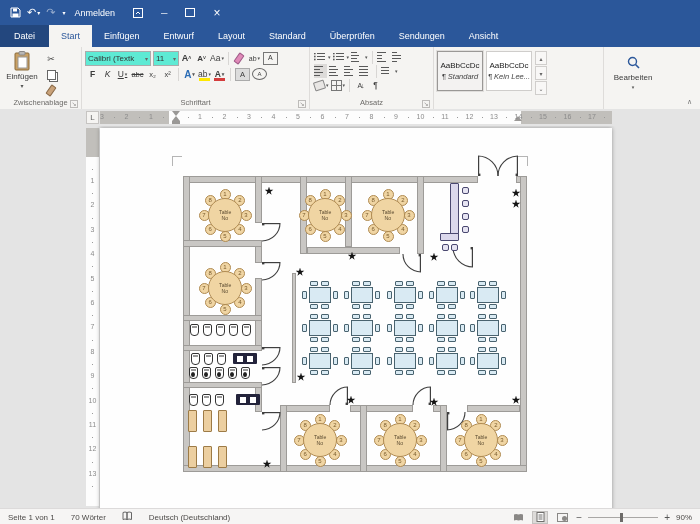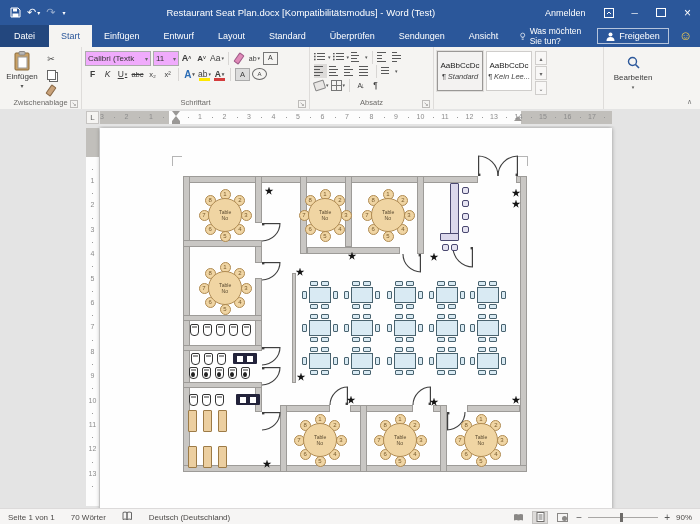--- a/index.html
+++ b/index.html
@@ -44,21 +44,21 @@
   .bigbtn .dd{font-size:6px;color:#555;}
   .grow2{display:flex;gap:2px;}
   .minicol{display:flex;flex-direction:column;gap:3px;padding-top:2px;}
   .minicol>span{display:inline-flex;align-items:center;justify-content:center;width:16px;height:13px;
           font-size:9px;color:#444;}
   .ic-copy{display:inline-block;width:7px;height:8px;border:1px solid #666;background:#fff;
           box-shadow:2px 2px 0 -1px #fff,2px 2px 0 0 #666;}
   .ic-brush{display:inline-block;width:4px;height:9px;background:#c9a27a;border:1px solid #8a6a48;
           transform:rotate(35deg);border-radius:1px;}
   .frow{display:flex;align-items:center;height:16px;}
-  .combo{display:inline-flex;align-items:center;justify-content:space-between;background:#f0abfc;
+  .combo{display:inline-flex;align-items:center;justify-content:space-between;background:#5eead4;
          border:1px solid #ababab;height:13px;font-size:8px;color:#333;padding:0 2px;box-sizing:content-box;}
   .combo .dd{font-size:6px;color:#666;margin-left:2px;}
   .ric{display:inline-flex;align-items:center;justify-content:center;min-width:13px;height:14px;
        font-size:8.5px;color:#3b3b3b;margin:0 1px;position:relative;}
   .ric .dd{font-size:5px;margin-left:1px;color:#555;}
   .vsep{width:1px;height:13px;background:#d8d6d4;margin:0 3px;}
   .b{font-weight:bold;} .i{font-style:italic;} .u{text-decoration:underline;}
   .st{text-decoration:line-through;font-size:7.5px;}
   .effA{color:#2b6cb5;font-weight:bold;font-size:10px;}
   .barY::after,.barR::after,.barG::after{content:'';position:absolute;left:1px;right:1px;bottom:0;height:3px;}
@@ -171,21 +171,20 @@
             <rect x="3" y="1.5" width="4" height="3" fill="#fff"></rect>
             <rect x="2.5" y="6.5" width="6" height="3.5" fill="#fff"></rect>
           </svg>
       </span>
       <span class="qbtn">↶<span class="mini">▾</span></span>
       <span class="qbtn dis">↷</span>
       <span class="qbtn">
           <span class="mini">▾</span>
         </span>
     </div>
-    <div class="wtitle">Restaurant Seat Plan.docx [Kompatibilitätsmodus] - Word (Test)</div>
     <div class="wright">
       <span>Anmelden</span>
       <span>
         <svg width="10" height="10" viewBox="0 0 10 10">
             <rect x="0.5" y="0.5" width="9" height="9" fill="none" stroke="#fff"></rect>
             <path d="M3 6 l2 -2 l2 2" fill="none" stroke="#fff"></path>
           </svg>
       </span>
       <span>─</span>
       <span>
@@ -200,38 +199,20 @@
         <div class="tab file">Datei</div>
         <div class="tab active">Start</div>
         <div class="tab">Einfügen</div>
         <div class="tab">Entwurf</div>
         <div class="tab">Layout</div>
         <div class="tab">Standard</div>
         <div class="tab">Überprüfen</div>
         <div class="tab">Sendungen</div>
         <div class="tab">Ansicht</div>
       </div>
-    <div class="trt">
-      <span class="tellme">
-        <svg width="8" height="11" viewBox="0 0 8 11">
-            <circle cx="4" cy="3.5" r="3" fill="none" stroke="#fff"></circle>
-            <rect x="2.5" y="7" width="3" height="1" fill="#fff"></rect>
-            <rect x="2.5" y="9" width="3" height="1" fill="#fff"></rect>
-          </svg>
-        <span>Was möchten Sie tun?</span>
-      </span>
-      <span class="share">
-        <svg width="9" height="9" viewBox="0 0 9 9">
-            <circle cx="4.5" cy="2.5" r="2" fill="#fff"></circle>
-            <path d="M0.5 9 a4 4 0 0 1 8 0 z" fill="#fff"></path>
-          </svg>
-        <span>Freigeben</span>
-      </span>
-      <span class="smiley">☺</span>
-    </div>
   </div>
 
   <div id="ribbon">
 
     <div class="rgroup" style="width:82px;">
       <div class="grow2">
         <div class="bigbtn">
           <svg width="18" height="20" viewBox="0 0 18 20">
             <rect x="2" y="2" width="14" height="17" rx="1" fill="#c9a064" stroke="#8a6a3a"></rect>
             <rect x="6" y="0.5" width="6" height="3.5" rx="1" fill="#b9b7b5" stroke="#8a8886"></rect>

